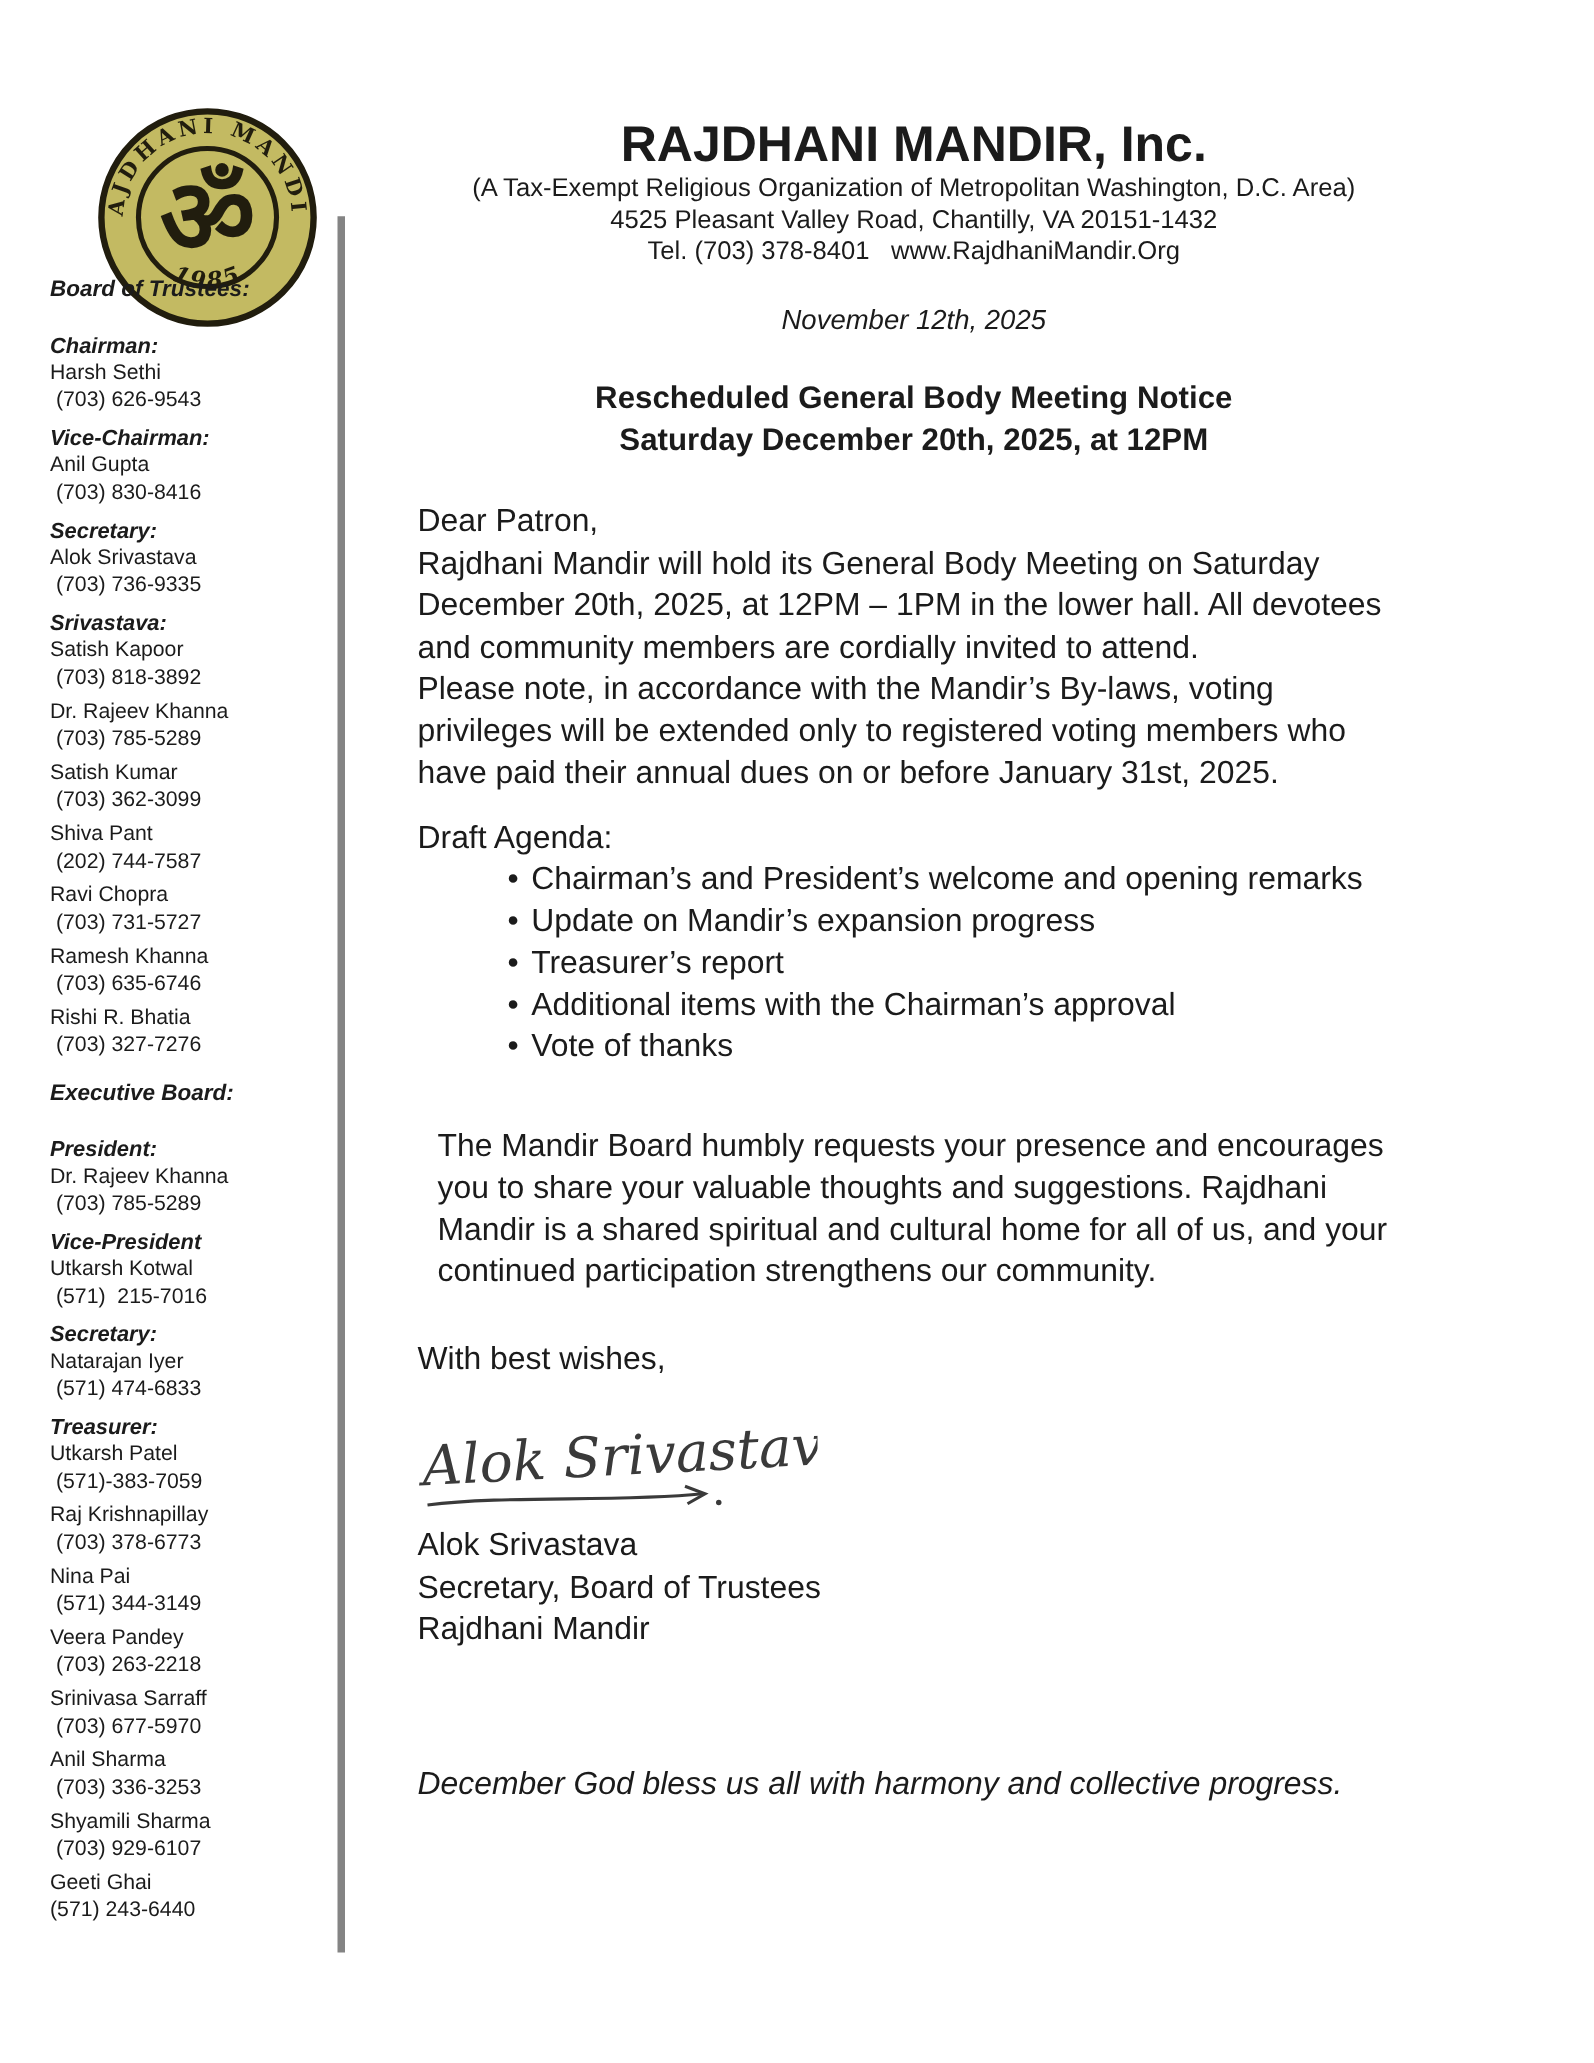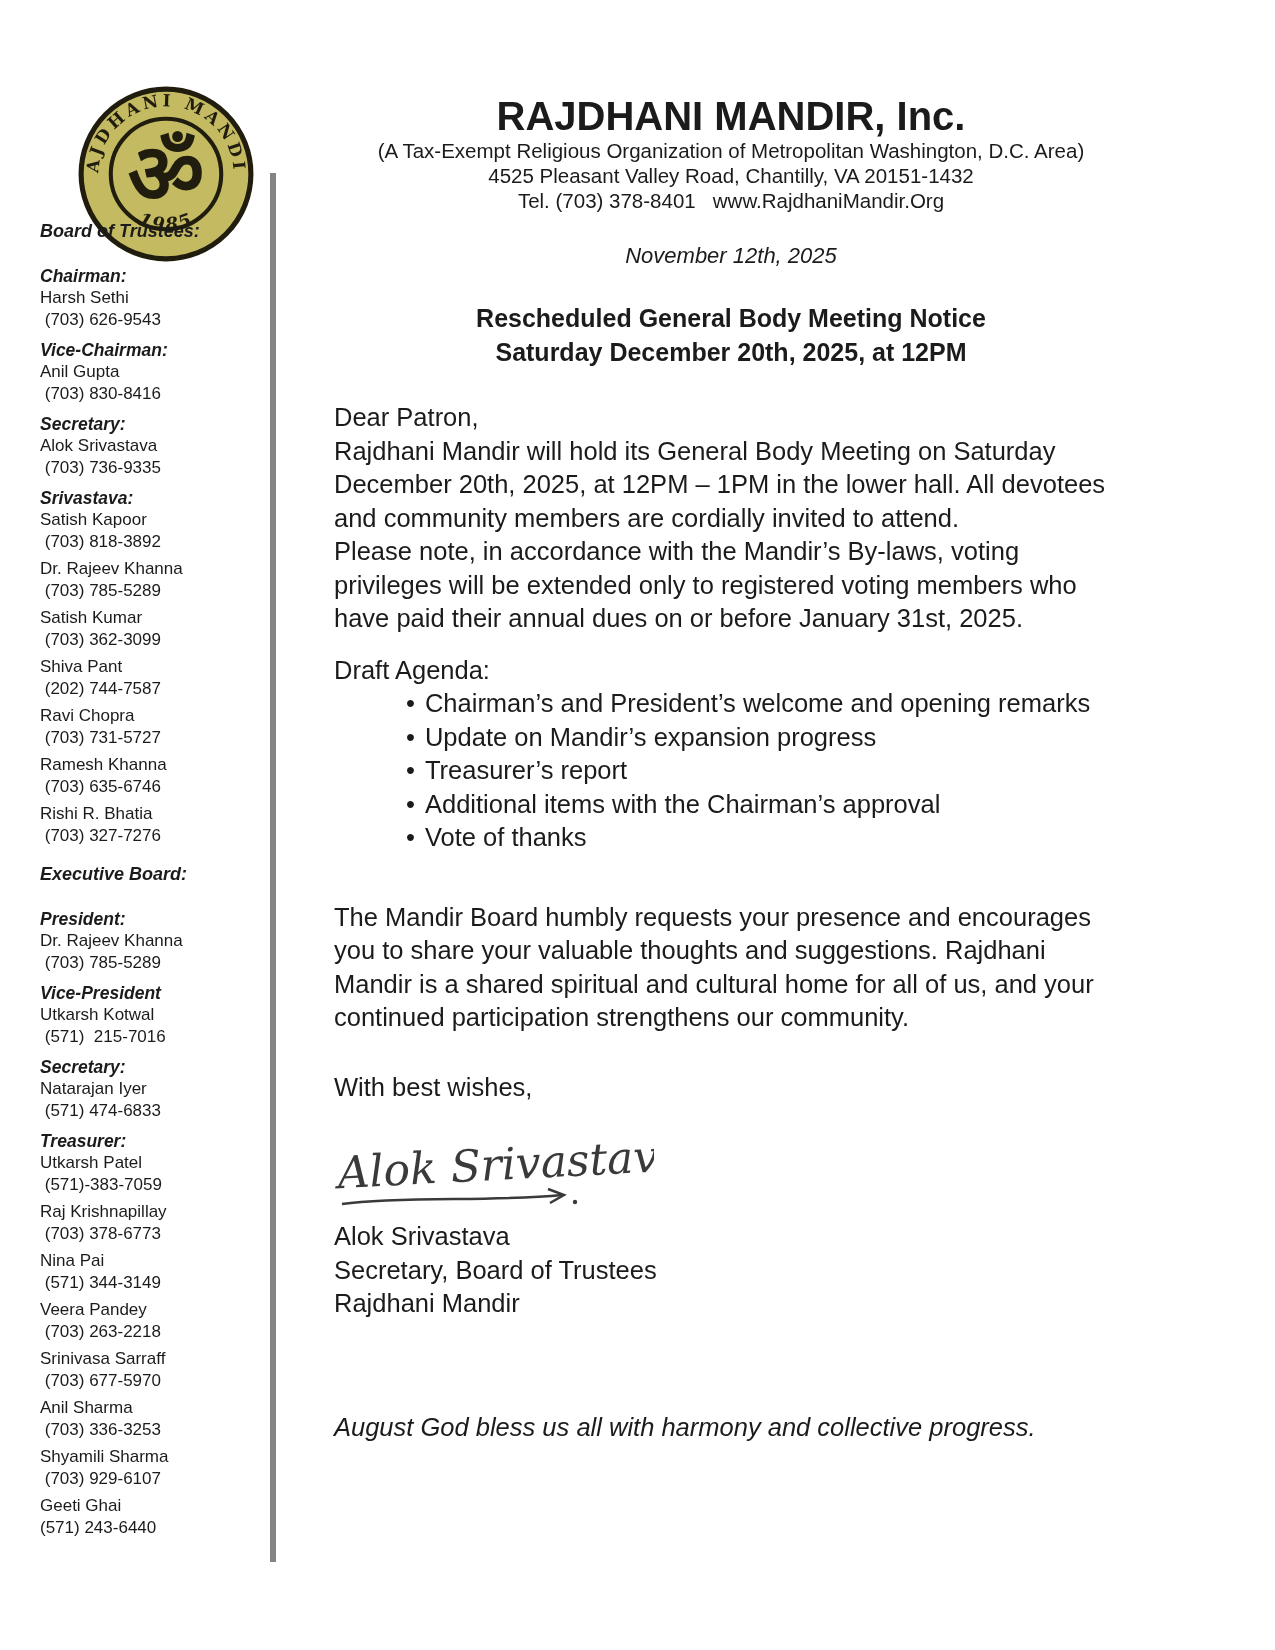--- a/index.html
+++ b/index.html
@@ -27,21 +27,21 @@
   .h-title{font-size:40px;line-height:44px;font-weight:bold;text-align:center;}
   .h-sub{font-size:20.5px;line-height:25px;text-align:center;white-space:pre-wrap;}
   .date{margin-top:26px;text-align:center;font-style:italic;font-size:22px;line-height:34px;}
   .subject{margin-top:28px;text-align:center;font-weight:bold;font-size:25px;line-height:34px;}
   .body-text{font-size:25.5px;line-height:33.5px;}
   .salutation-block{margin-top:32px;}
   .agenda-heading{margin-top:18px;font-size:25.5px;line-height:33.5px;}
   ul.agenda{list-style:none;margin:0;padding:0 0 0 72px;}
   ul.agenda li{display:flex;font-size:25.5px;line-height:33.5px;}
   ul.agenda .dot::before{content:"\2022";margin-right:10px;}
-  .closing{margin-top:46px;}
+  .closing{margin-top:46px;margin-left:16px;}
   .valediction{margin-top:36px;}
   .signature{display:block;margin-top:14px;}
   .signer{margin-top:2px;}
   .blessing{margin-top:90px;font-style:italic;font-size:25.5px;line-height:33.5px;}
 </style>
 </head>
 <body>
 
 <div class="page">
 
@@ -262,16 +262,16 @@
       <path d="M214,71 L230,77 L216,85" stroke="#3a3a3a" stroke-width="2.5" fill="none"></path>
       <circle cx="241" cy="84" r="2.2" fill="#3a3a3a"></circle>
     </svg>
 
     <div class="body-text signer">
       <div>Alok Srivastava</div>
       <div>Secretary, Board of Trustees</div>
       <div>Rajdhani Mandir</div>
     </div>
 
-    <div class="blessing">August God bless us all with harmony and collective progress.</div>
+    <div class="blessing">December God bless us all with harmony and collective progress.</div>
   </main>
 
 </div>
 
 </body></html>

